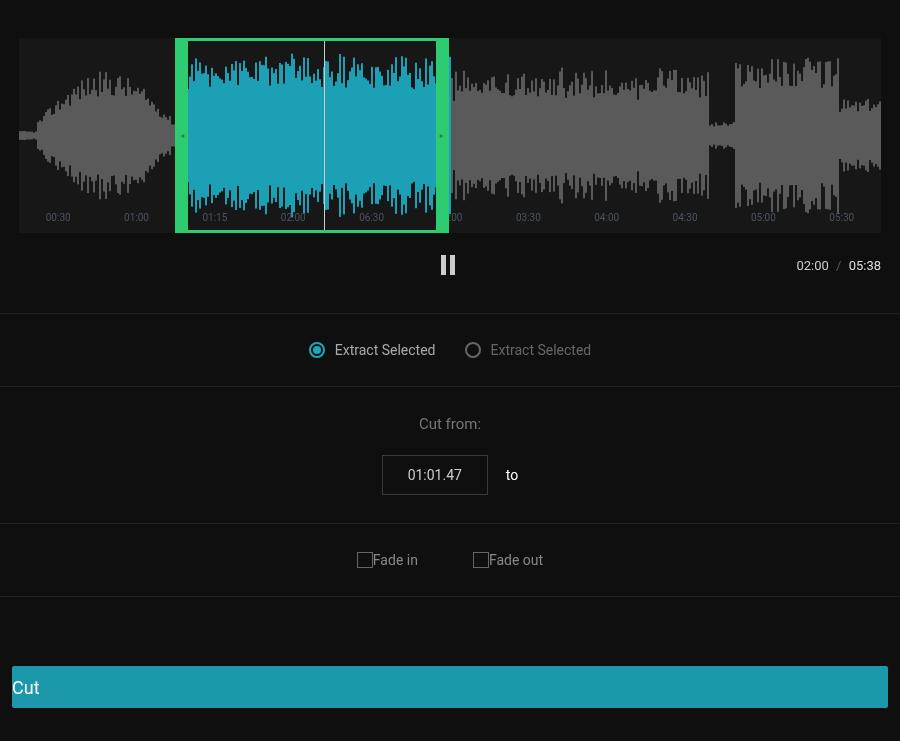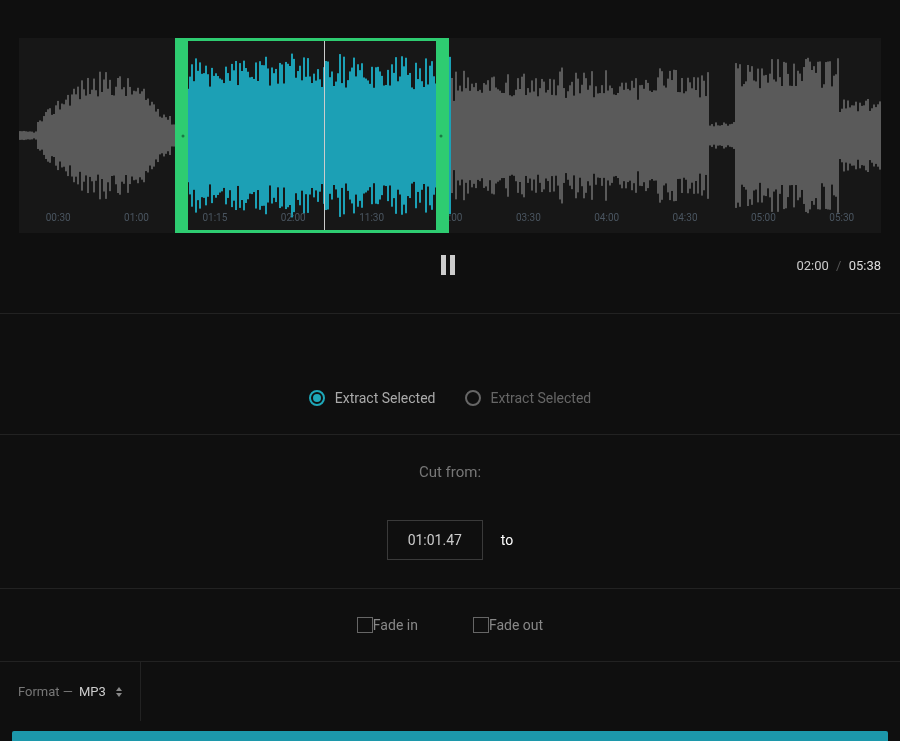--- a/index.html
+++ b/index.html
@@ -96,32 +96,31 @@
   .section {
     border-top:1px solid #222;
     padding:28px 0;
     text-align:center;
   }
   .mode-row{
     display:flex;
     justify-content:center;
     gap:29px;
     font-size:14px;
-    margin-top:48px;
   }
   .radio-option{display:flex;align-items:center;gap:10px;cursor:pointer;}
   .radio-circle{width:16px;height:16px;border:2px solid #666;border-radius:50%;display:flex;align-items:center;justify-content:center;}
   .radio-circle.on{border-color:#1ea7b8;}
   .radio-dot{width:8px;height:8px;background:#1ea7b8;border-radius:50%;}
   .radio-label.off{color:#666;}
 
-  .cutfrom-title{color:#777;font-size:15px;margin-bottom:39px;}
+  .cutfrom-title{color:#777;font-size:15px;margin-bottom:22px;}
   .time-inputs{display:flex;justify-content:center;align-items:center;gap:18px;font-size:14px;}
   .time-inputs input{
-    width:96px;height:40px;
+    width:106px;height:40px;
     background:transparent;
     border:1px solid #3a3a3a;
     color:#ccc;
     text-align:center;
     font-size:14px;
     font-family:inherit;
   }
   .time-inputs .to{color:#ffffff;}
 
   .fade-row{display:flex;justify-content:center;gap:55px;font-size:14px;color:#888;}
@@ -146,21 +145,21 @@
   .sort-icon{display:inline-flex;flex-direction:column;gap:2px;margin-left:4px;}
   .sort-icon .tri{width:0;height:0;border-left:3px solid transparent;border-right:3px solid transparent;}
   .sort-icon .up{border-bottom:4px solid #888;}
   .sort-icon .dn{border-top:4px solid #888;}
 
   .cut-btn{
     margin:10px 12px 12px 12px;
     background:#1c98ab;
     color:#fff;
     height:42px;
-    display:flex;align-items:center;justify-content:flex-end;
+    display:flex;align-items:center;justify-content:flex-start;
     font-size:18px;
     border-radius:2px;
     cursor:pointer;
   }
 </style>
 </head>
 <body>
 
 <div class="wave-area">
   <div class="wave-container">
@@ -595,21 +594,21 @@
         <rect x="854" y="66.49813297325103" width="2" height="62.00373405349794" fill="#5a5a5a"></rect>
         <rect x="856" y="69.10300462962962" width="2" height="56.79399074074074" fill="#5a5a5a"></rect>
         <rect x="858" y="66.31428060699588" width="2" height="62.37143878600823" fill="#5a5a5a"></rect>
         <rect x="860" y="63.39214609053498" width="2" height="68.21570781893004" fill="#5a5a5a"></rect>
       </svg>
     <div class="time-ticks" id="time-ticks">
         <span>00:30</span>
         <span>01:00</span>
         <span>01:15</span>
         <span>02:00</span>
-        <span>11:30</span>
+        <span>06:30</span>
         <span>03:00</span>
         <span>03:30</span>
         <span>04:00</span>
         <span>04:30</span>
         <span>05:00</span>
         <span>05:30</span>
       </div>
     <div class="playhead" id="playhead" style="left: 35.4%;"></div>
     <div class="selection-box" id="sel-box" style="left: 18.1%; width: 31.8%;">
       <div class="selection-handle left"></div>
@@ -660,25 +659,17 @@
       <span>Fade in</span>
     </div>
     <div class="check-option">
       <span class="check-box"></span>
       <span>Fade out</span>
     </div>
   </div>
 </div>
 
 <div class="bottom-bar">
-  <div class="bottom-cell format-cell">
-    <span>Format —</span>
-    <span class="val">MP3</span>
-    <span class="sort-icon">
-      <span class="tri up"></span>
-        <span class="tri dn"></span>
-    </span>
-  </div>
 </div>
 
 <div class="cut-btn">
   <span>Cut</span>
 </div>
 
 </body></html>

